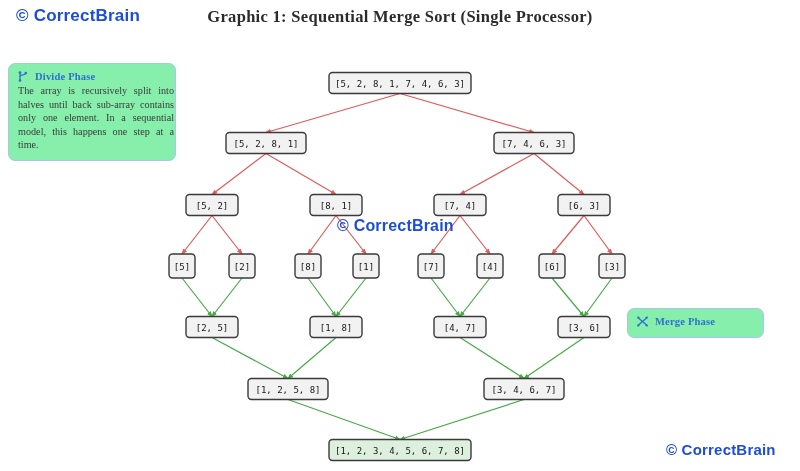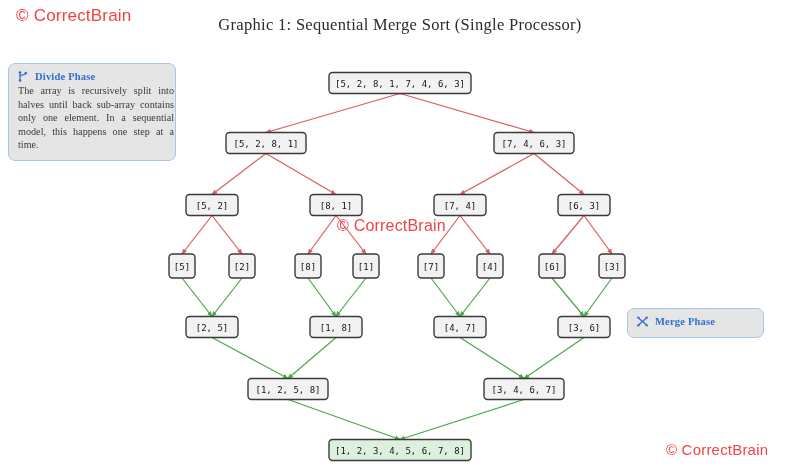--- a/index.html
+++ b/index.html
@@ -13,48 +13,49 @@
     position: relative;
     overflow: hidden;
     font-family: "Liberation Serif", serif;
     color: #222222;
   }
 
   
   .watermark {
     position: absolute;
     font-family: "Liberation Sans", sans-serif;
-    font-weight: normal;
-    color: #ef4444;
+    font-weight: bold;
+    color: #1d4ed8;
     letter-spacing: 0.2px;
     white-space: nowrap;
     user-select: none;
   }
   #wm-top-left  { left: 16px;  top: 6px;   font-size: 17px; }
   #wm-center    { left: 337px; top: 217px; font-size: 16px; }
   #wm-bottom    { left: 666px; top: 441px; font-size: 15px; }
 
   
   #page-title {
     position: absolute;
     left: 0;
-    top: 15px;
+    top: 7px;
     width: 800px;
     text-align: center;
     font-family: "Liberation Serif", serif;
     font-size: 16.5px;
     color: #2b2b2b;
     letter-spacing: 0.3px;
+    font-weight: bold;
   }
 
   
   .callout {
     position: absolute;
     box-sizing: border-box;
-    background: #e5e5e5;
+    background: #86efac;
     border: 1px solid #a9c6ea;
     border-radius: 7px;
     padding: 7px 1px 8px 9px;
     font-family: "Liberation Serif", serif;
   }
   .callout-head {
     display: flex;
     align-items: center;
     gap: 7px;
     margin-bottom: 2px;

